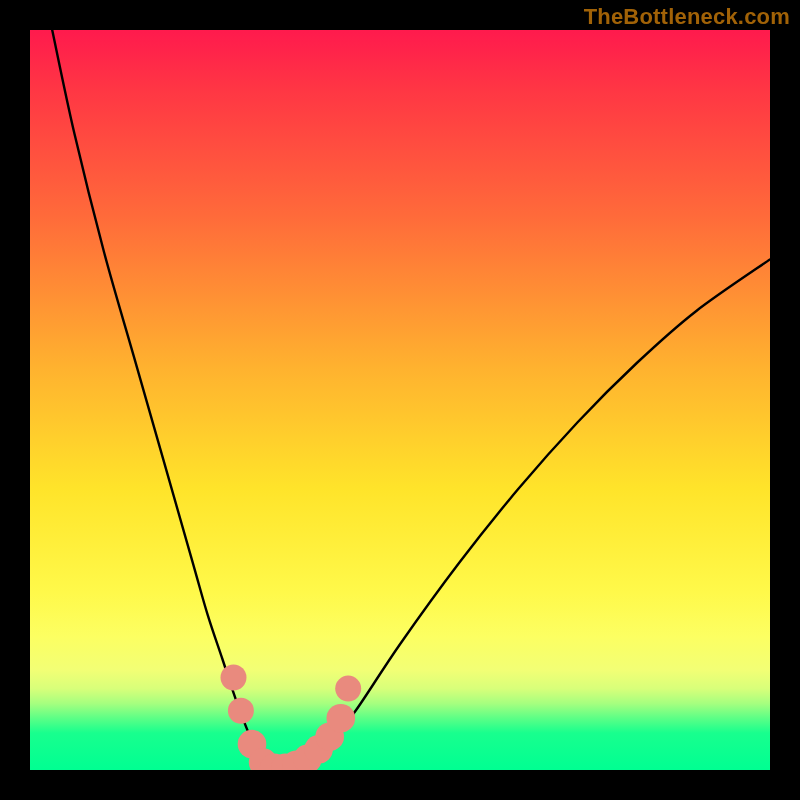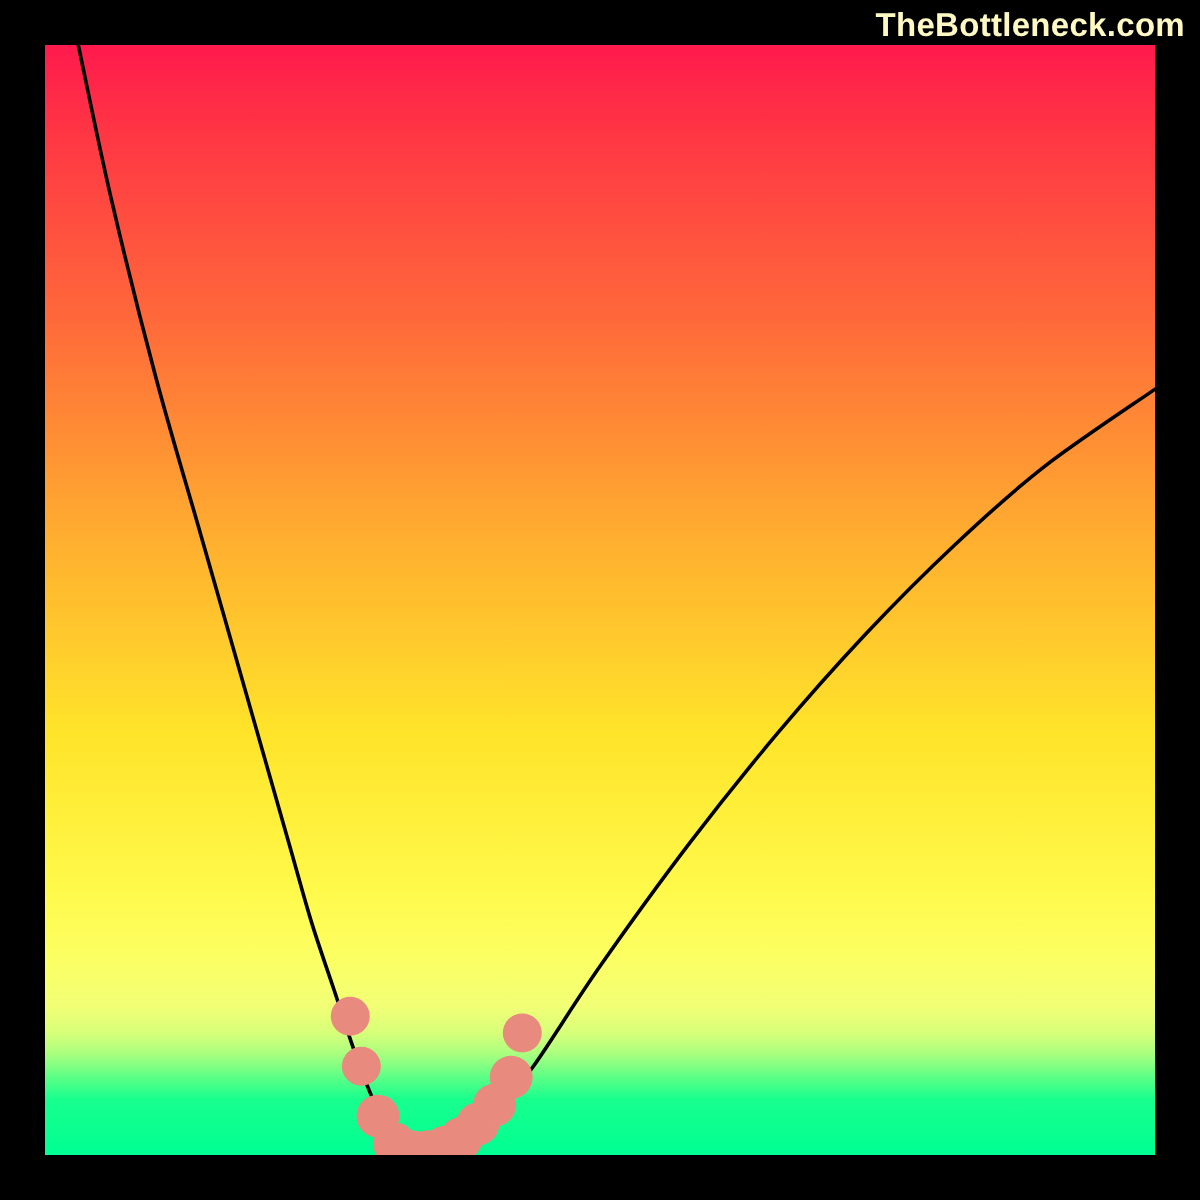--- a/index.html
+++ b/index.html
@@ -41,21 +41,21 @@
       #a6ff7f 91%,
       #5cff86 93%,
       #18ff8e 95%,
       #00ff92 100%
     );
   }
   .attribution {
     position: absolute;
     top: 4px;
     right: 10px;
-    color: #fef9c3;
+    color: #a16207;
     font-size: 22px;
     font-weight: 600;
     letter-spacing: 0.2px;
     user-select: none;
   }
   svg.curve {
     position: absolute;
     inset: 0;
   }
 </style>

